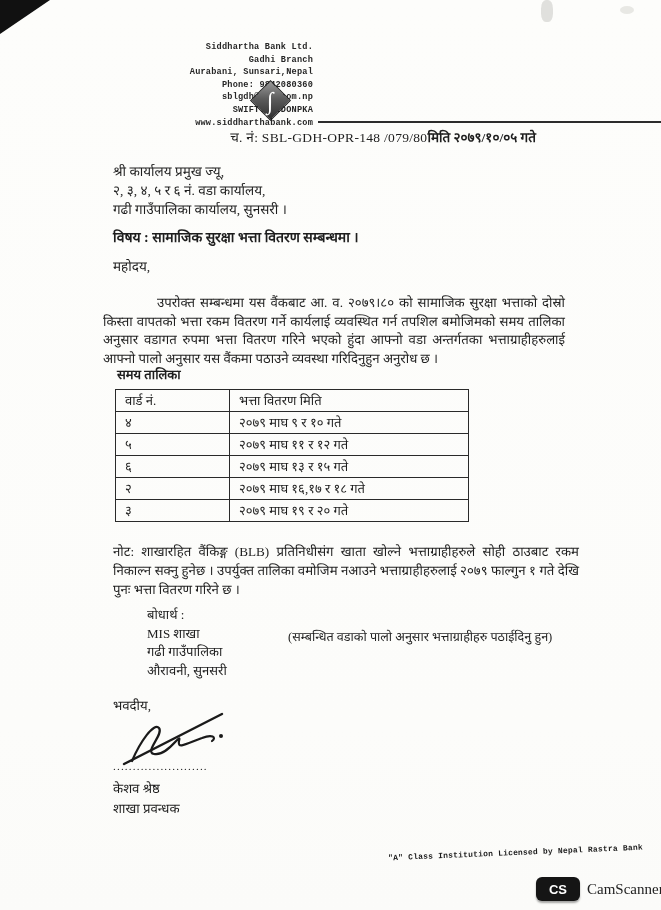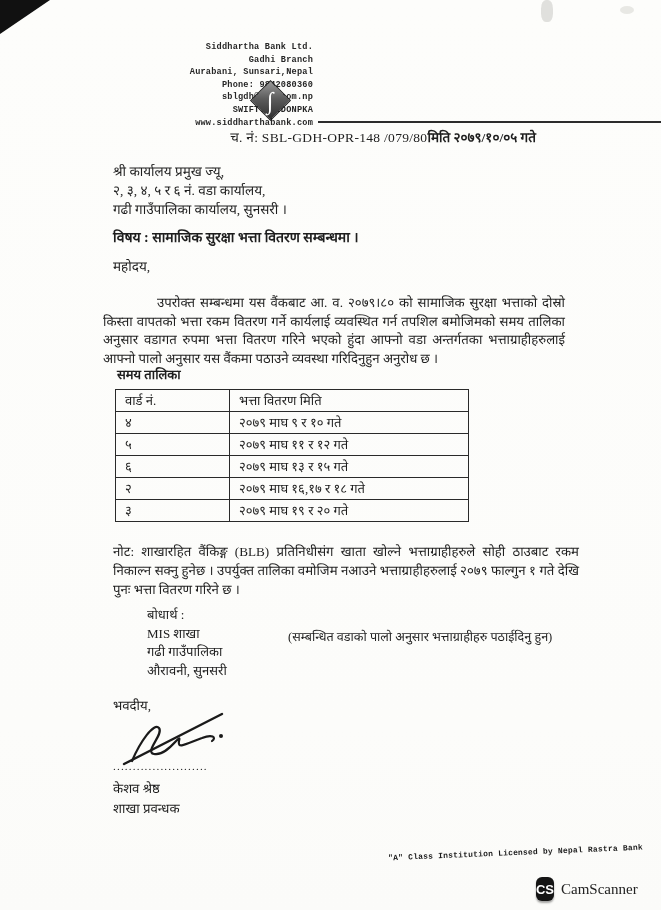--- a/index.html
+++ b/index.html
@@ -109,21 +109,21 @@
     font-family: "Liberation Mono", "DejaVu Sans Mono", monospace;
     font-size: 8px; letter-spacing: 0.2px; font-weight: 700;
     color: #1c1c1c;
     transform: rotate(-2.4deg);
     white-space: nowrap;
   }
 
   
   .camscanner { left: 536px; top: 877px; display: flex; align-items: center; }
   .cs-badge {
-    width: 18px; height: 24px; background: #151515; border-radius: 6px;
+    width: 44px; height: 24px; background: #151515; border-radius: 6px;
     color: #fff; display: flex; align-items: center; justify-content: center;
     font-family: "Liberation Sans", sans-serif; font-weight: 800; font-size: 13px;
     box-shadow: 0 2px 2px rgba(0,0,0,.35);
   }
   .cs-label { margin-left: 7px; font-size: 15px; color: #222; font-family: "Liberation Serif", serif; }
 </style>
 </head>
 <body>
 
 <div class="page">

